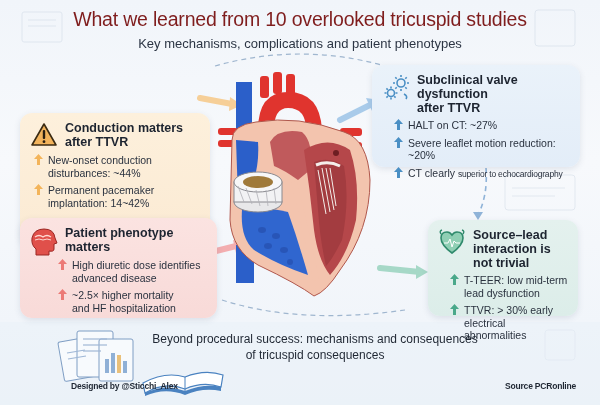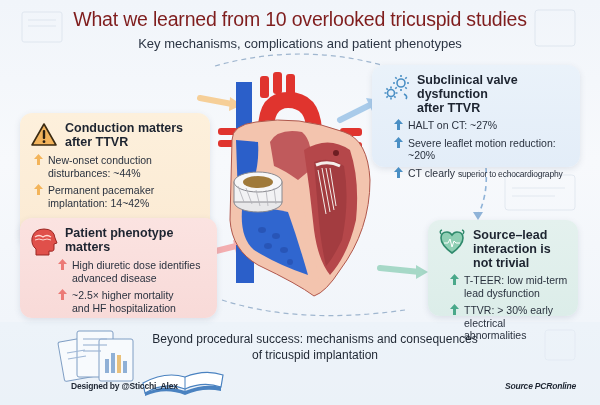--- a/index.html
+++ b/index.html
@@ -49,21 +49,21 @@
   .c-device ul { margin-left: 12px; margin-top: 4px; }
   .c-conduction ul { margin-left: 4px; margin-top: 4px; }
   .c-subclinical ul { margin-left: 12px; margin-top: 4px; }
   .small-tail { font-size: 8.5px; letter-spacing: -0.2px; }
 
   .footer-text {
     position: absolute; left: 150px; width: 330px; top: 331px;
     text-align: center; font-size: 12px; line-height: 16px; color: #1f2733;
   }
   .credit { position: absolute; left: 24px; top: 381px; font-size: 8.5px; color: #1f2733; font-weight: 700; letter-spacing: -0.2px; padding-left: 47px; }
-  .source { position: absolute; right: 24px; top: 381px; font-size: 8.5px; color: #1f2733; font-weight: 700; letter-spacing: -0.2px; font-style: italic; }
+  .source { position: absolute; right: 24px; top: 381px; font-size: 8.5px; color: #1f2733; font-weight: 700; letter-spacing: -0.2px; }
 
   .heart { position: absolute; left: 218px; top: 70px; width: 160px; height: 245px; }
   .deco { position: absolute; left: 0; top: 0; width: 600px; height: 405px; pointer-events: none; }
 </style>
 </head>
 <body>
 
 <div class="canvas">
 
   <svg class="deco" viewBox="0 0 600 405">
@@ -334,18 +334,18 @@
     <rect x="56" y="28" width="4" height="20" fill="#8fb0d6"></rect>
     <rect x="62" y="30" width="4" height="18" fill="#e9c07a"></rect>
     <rect x="68" y="36" width="4" height="12" fill="#8fb0d6"></rect>
     <path d="M88 58 Q110 46 130 52 Q150 44 168 50 L166 62 Q148 56 130 64 Q110 56 90 68 Z" fill="#ffffff" stroke="#4a82c0" stroke-width="1.2"></path>
     <path d="M90 68 Q110 58 130 66 Q150 58 166 62 L166 66 Q148 62 130 70 Q110 62 90 71 Z" fill="#4a82c0"></path>
     <line x1="130" y1="52" x2="130" y2="66" stroke="#4a82c0" stroke-width="1"></line>
   </svg>
 
   <div class="footer-text">
     <div>Beyond procedural success: mechanisms and consequences</div>
-    <div>of tricuspid implantation</div>
+    <div>of tricuspid consequences</div>
   </div>
   <div class="credit">Designed by @Sticchi_Alex</div>
   <div class="source">Source PCRonline</div>
 
 </div>
 
 </body></html>

